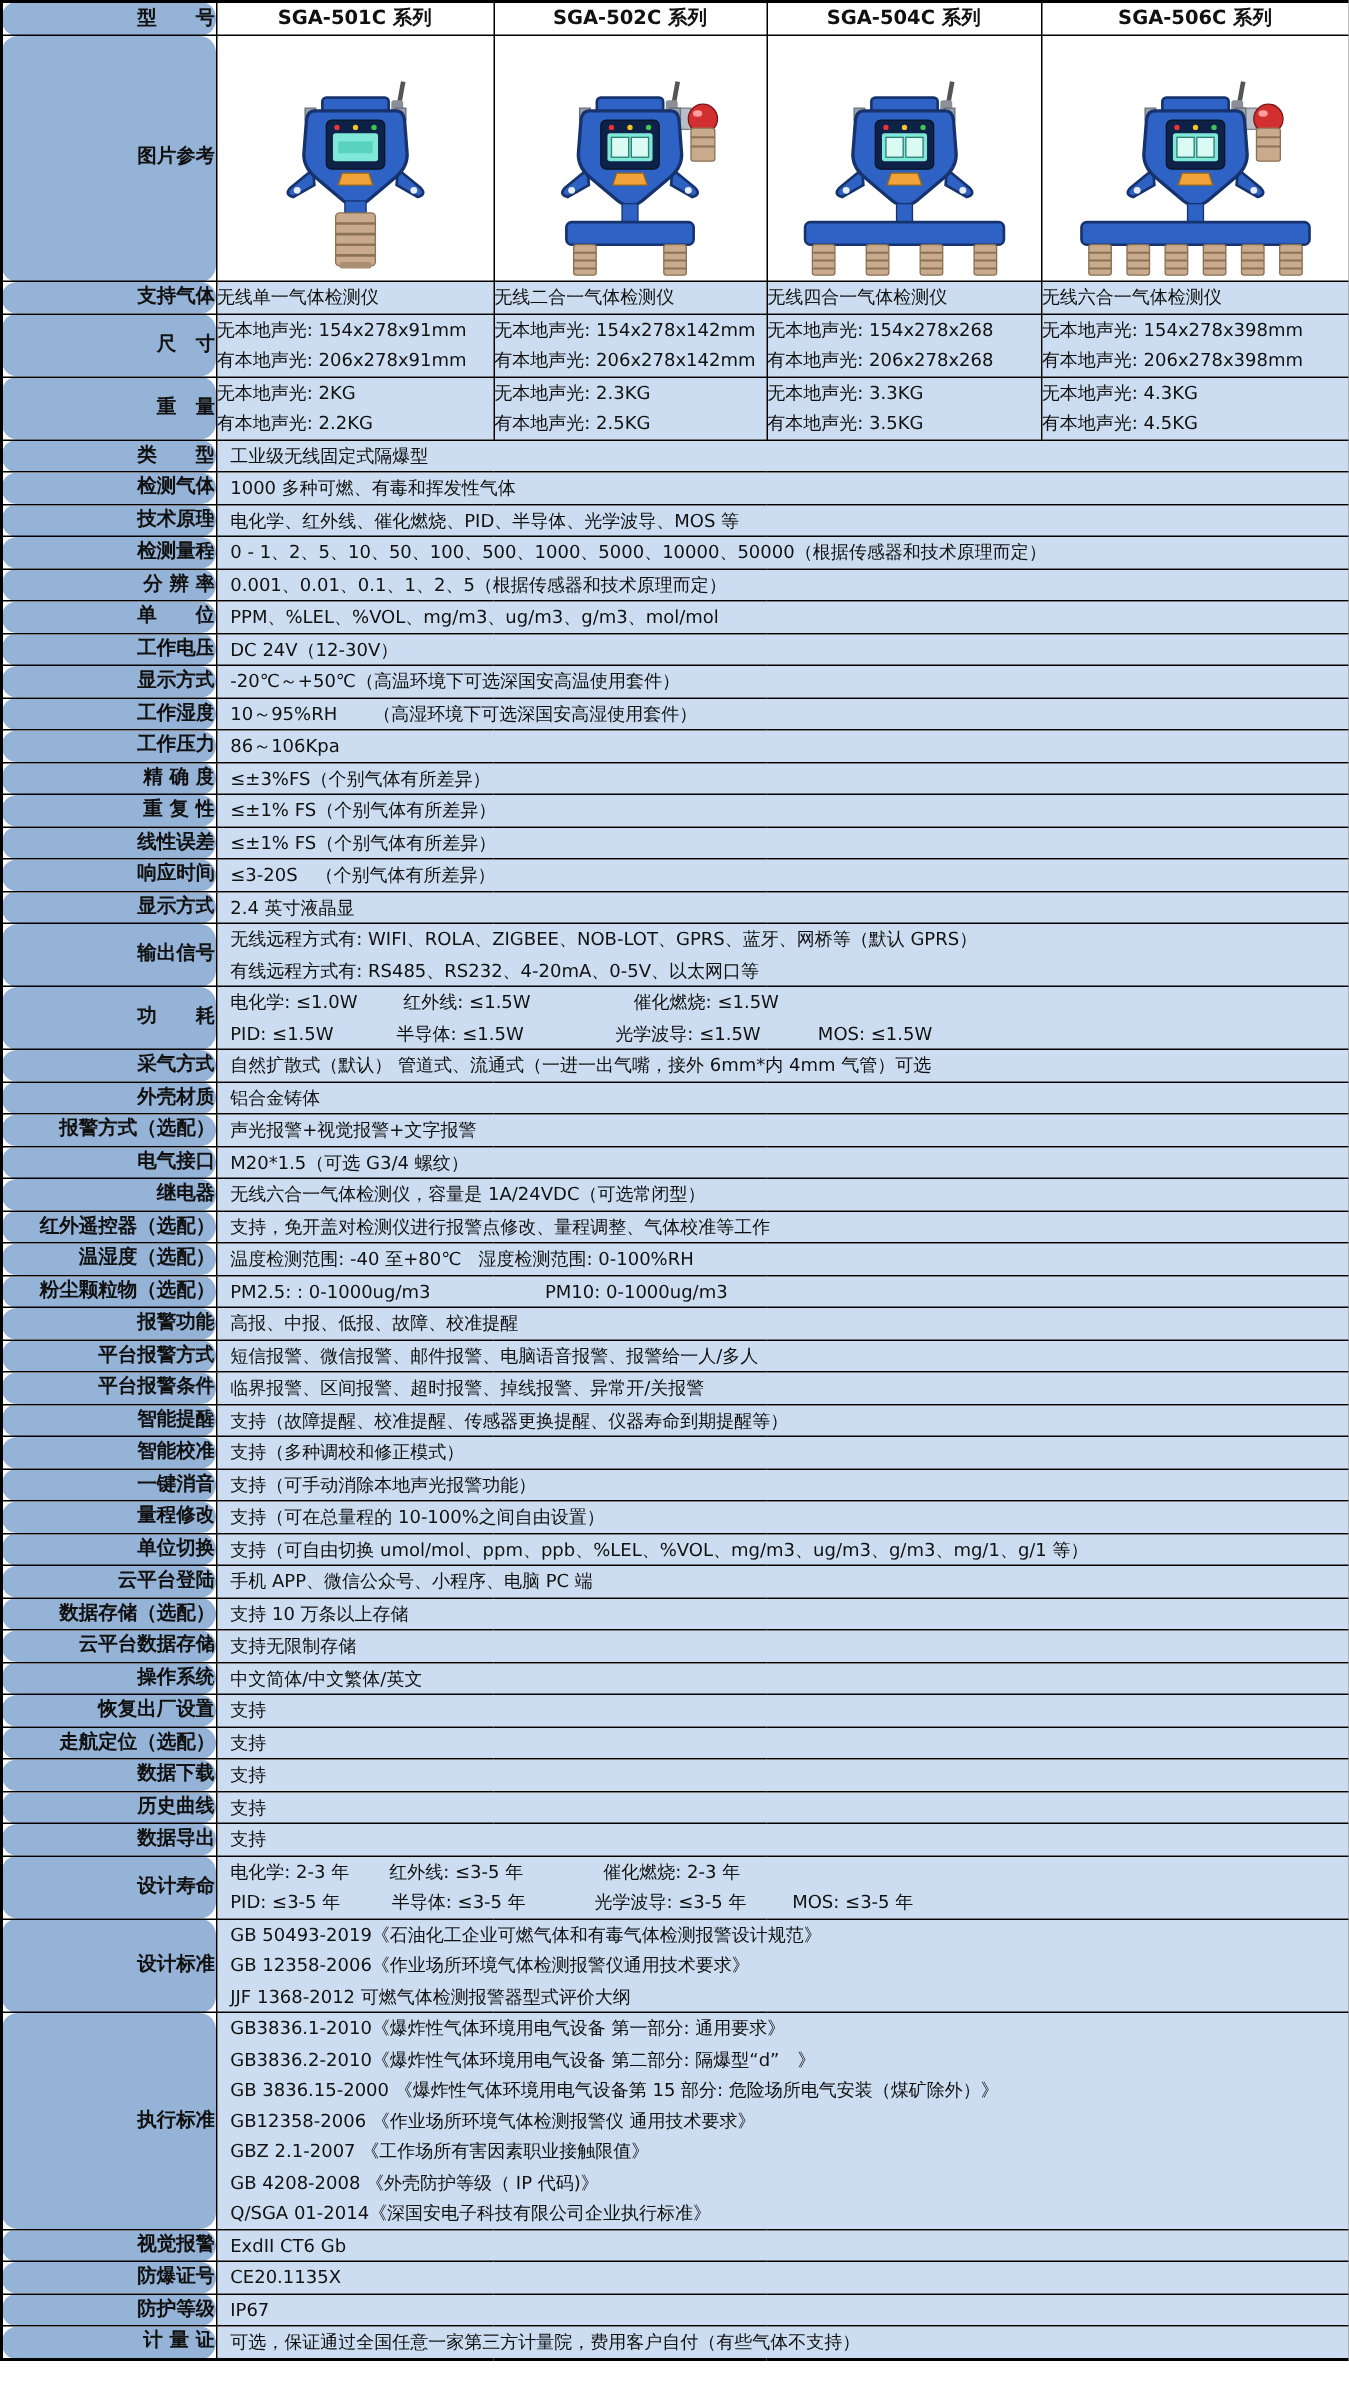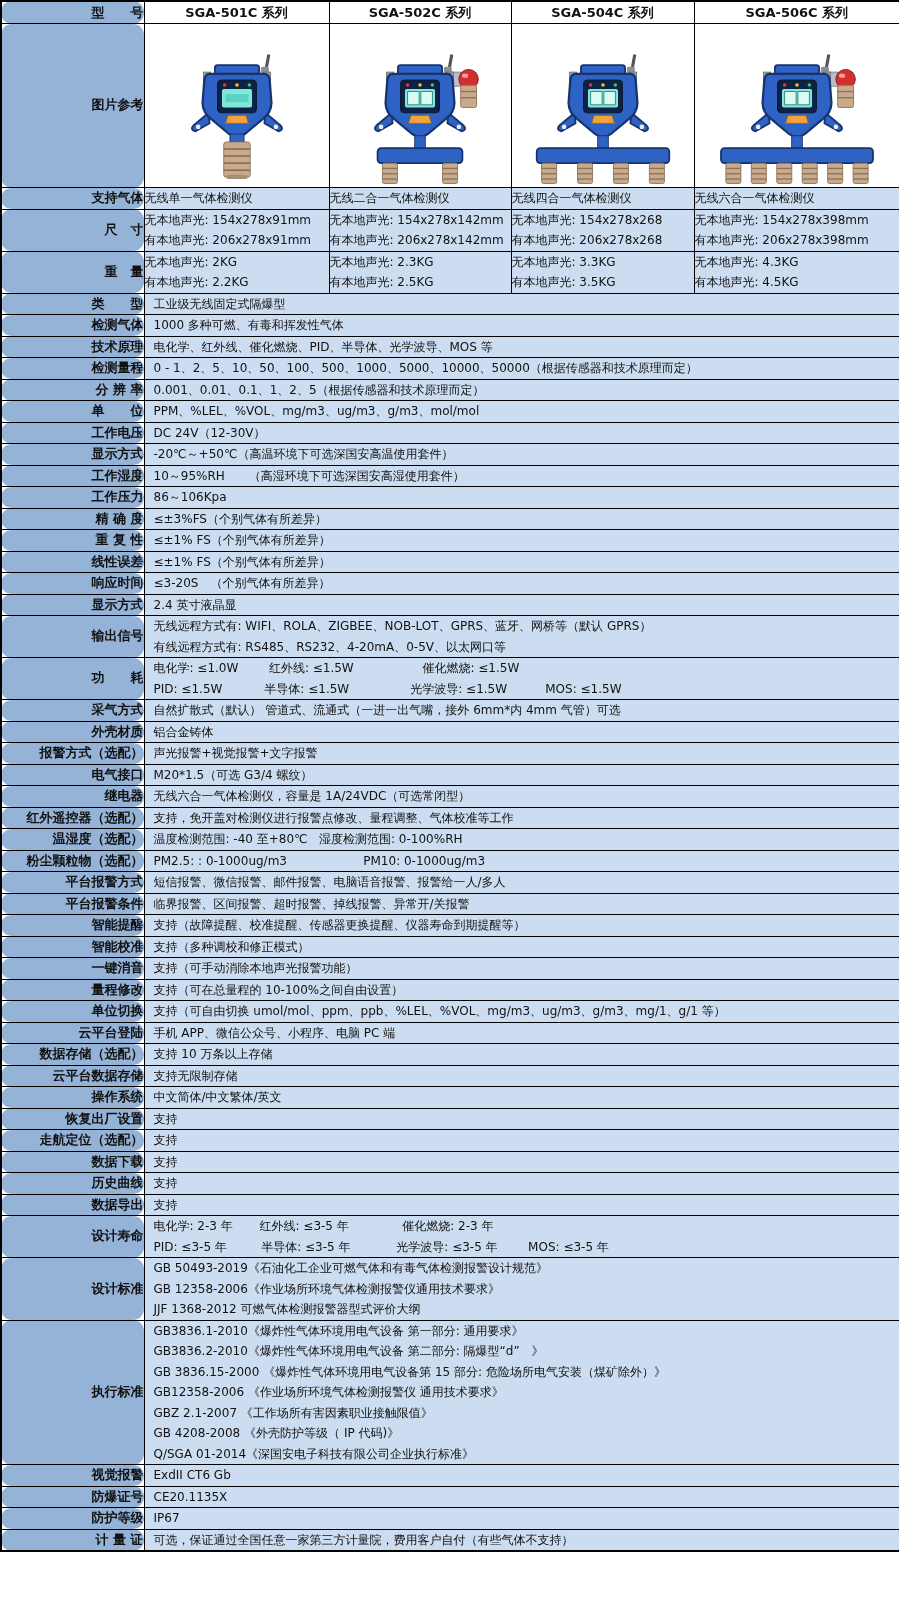--- a/index.html
+++ b/index.html
@@ -468,20 +468,28 @@
         <tr>
           <th class="lbl">
             <div class="ln">粉尘颗粒物（选配）</div>
           </th>
           <td class="val left" colspan="4">
             <div class="ln">PM2.5: : 0-1000ug/m3                    PM10: 0-1000ug/m3</div>
           </td>
         </tr>
         <tr>
           <th class="lbl">
+            <div class="ln">报警功能</div>
+          </th>
+          <td class="val left" colspan="4">
+            <div class="ln">高报、中报、低报、故障、校准提醒</div>
+          </td>
+        </tr>
+        <tr>
+          <th class="lbl">
             <div class="ln">平台报警方式</div>
           </th>
           <td class="val left" colspan="4">
             <div class="ln">短信报警、微信报警、邮件报警、电脑语音报警、报警给一人/多人</div>
           </td>
         </tr>
         <tr>
           <th class="lbl">
             <div class="ln">平台报警条件</div>
           </th>

